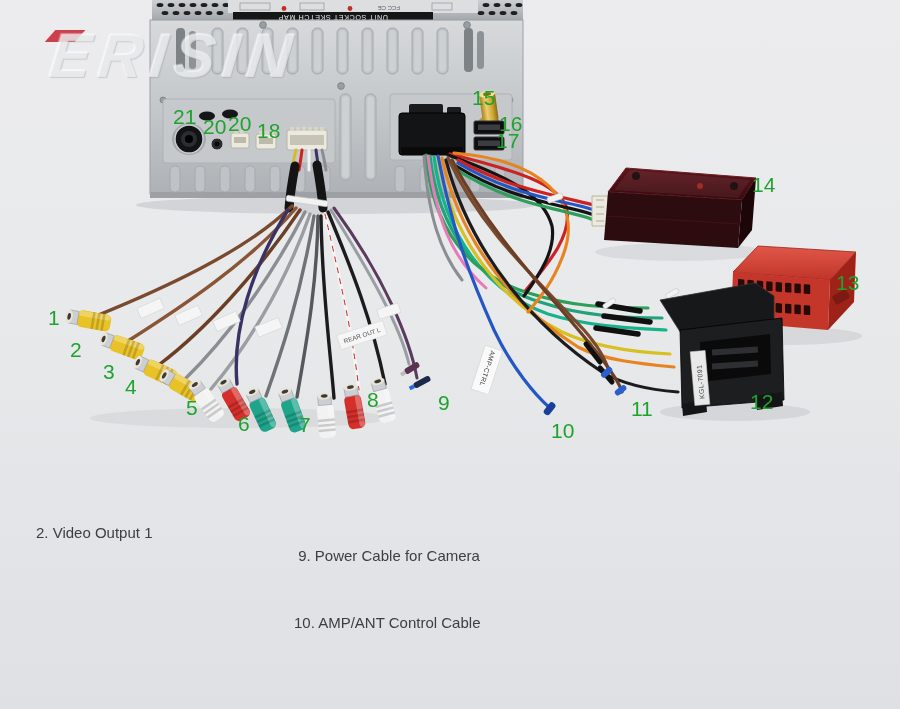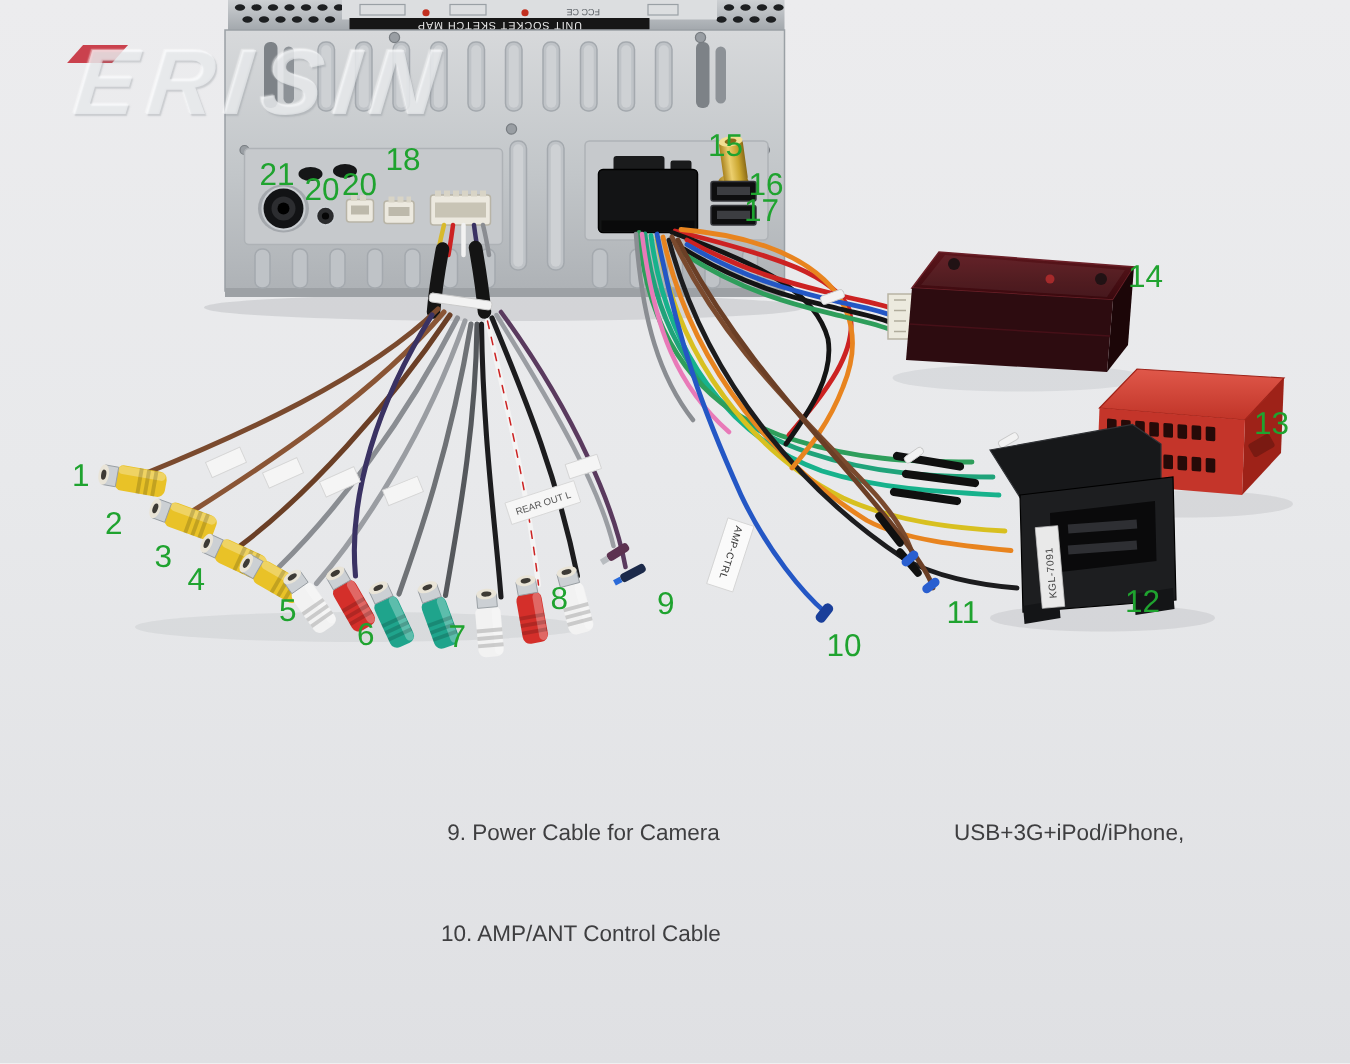--- a/index.html
+++ b/index.html
@@ -421,43 +421,43 @@
   <span class="callout" style="left:367px;top:389px">8</span>
   <span class="callout" style="left:438px;top:392px">9</span>
   <span class="callout" style="left:551px;top:420px">10</span>
   <span class="callout" style="left:631px;top:398px">11</span>
   <span class="callout" style="left:750px;top:391px">12</span>
   <span class="callout" style="left:836px;top:272px">13</span>
   <span class="callout" style="left:752px;top:174px">14</span>
   <span class="callout" style="left:472px;top:87px">15</span>
   <span class="callout" style="left:499px;top:113px">16</span>
   <span class="callout" style="left:496px;top:130px">17</span>
-  <span class="callout" style="left:257px;top:96px">18</span>
+  <span class="callout" style="left:257px;top:120px">18</span>
   <span class="callout" style="left:228px;top:113px">20</span>
   <span class="callout" style="left:203px;top:116px">20</span>
   <span class="callout" style="left:173px;top:106px">21</span>
 </div>
 </div>
 
 <div id="legend">
   <div class="legend-col" id="legend-col1">
+    <div class="legend-line">2. Video Output 1</div>
     
     
     
     
     
   </div>
   <div class="legend-col" id="legend-col2">
     <div class="legend-line"> 9. Power Cable for Camera</div>
     <div class="legend-line">10. AMP/ANT Control Cable</div>
     
     
     
     
   </div>
   <div class="legend-col" id="legend-col3">
-    <div class="legend-line indent">USB+3G+iPod/iPhone,</div>
     
     
     
     
   </div>
 </div>
 
 </body></html>

